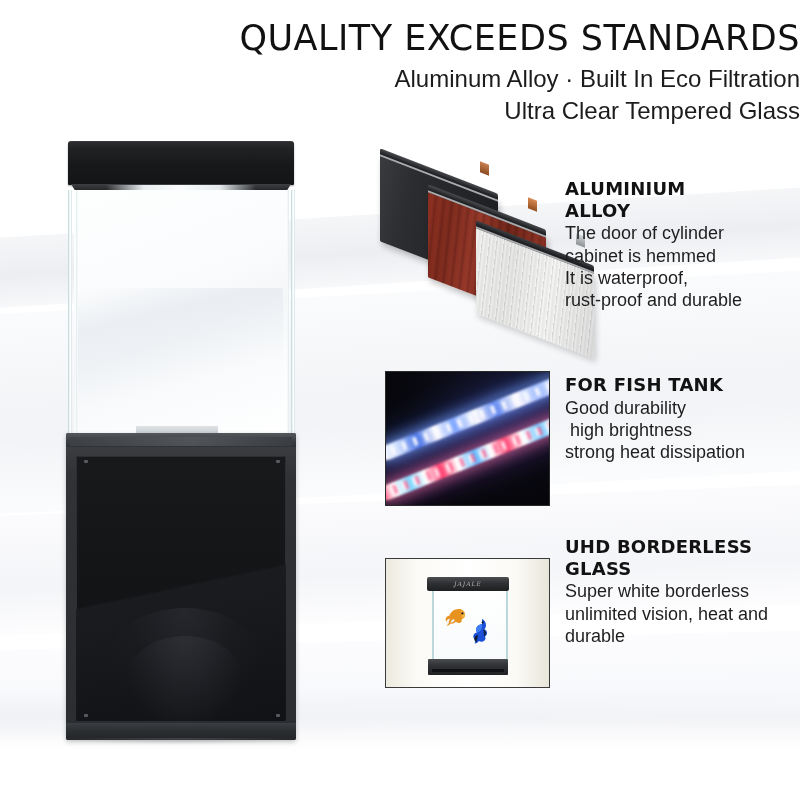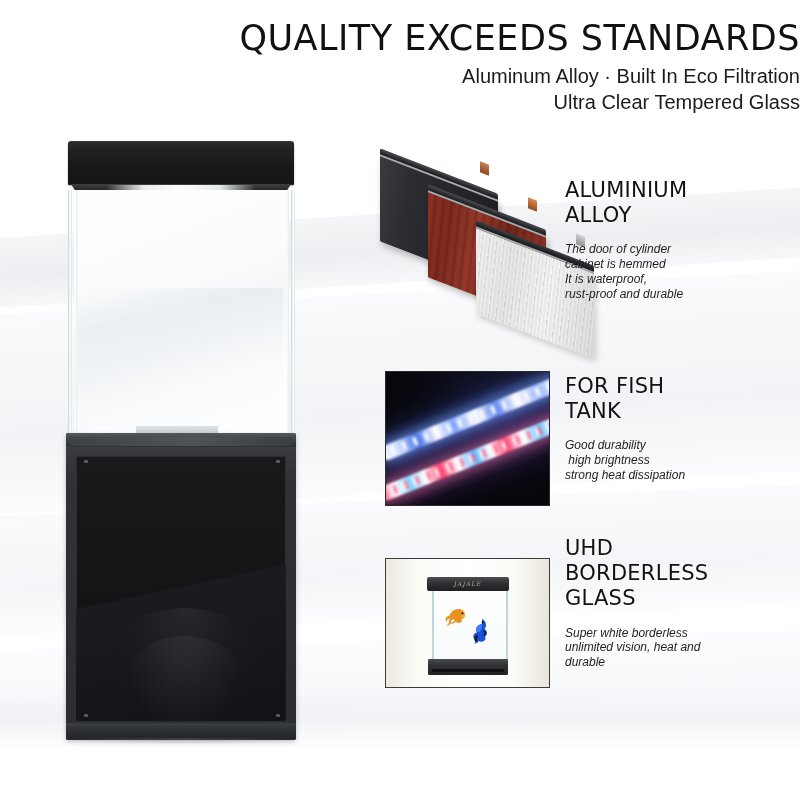--- a/index.html
+++ b/index.html
@@ -32,21 +32,21 @@
        background:linear-gradient(180deg,rgba(240,241,244,0) 0%,rgba(238,239,243,.75) 45%,rgba(255,255,255,0) 100%);}
 
   
   .header{position:absolute;left:0;top:20px;width:800px;text-align:right;}
   .h-title{
     font-size:35px;letter-spacing:.5px;color:#111;
     font-weight:400;line-height:1.06;
     font-family:"DejaVu Sans","Liberation Sans",sans-serif;
     white-space:nowrap;
   }
-  .h-sub{font-size:20px;color:#1c1c1c;line-height:1.32;margin-top:6px;font-weight:400;padding-left:48px;}
+  .h-sub{font-size:24px;color:#1c1c1c;line-height:1.32;margin-top:6px;font-weight:400;padding-left:48px;}
 
   
   .product{position:absolute;left:60px;top:138px;width:245px;height:608px;}
 
   
   .hood{position:absolute;left:8px;top:4px;width:226px;height:43px;border-radius:3px 3px 1px 1px;
     background:linear-gradient(180deg,#2b2c2e 0%,#202123 18%,#17181a 55%,#131416 100%);
     box-shadow:0 1px 2px rgba(0,0,0,.35);}
   .hood-top{position:absolute;left:8px;top:3px;width:226px;height:5px;border-radius:3px 3px 0 0;
     background:linear-gradient(180deg,#3a3c3f 0%,#26282a 100%);}
@@ -97,23 +97,23 @@
   .screw{position:absolute;width:4px;height:3px;border-radius:1px;background:#6d7175;opacity:.75;}
   .sc1{left:24px;top:322px;}
   .sc2{left:216px;top:322px;}
   .sc3{left:24px;top:576px;}
   .sc4{left:216px;top:576px;}
 
   
   .feature{position:absolute;}
   .f-img{position:absolute;overflow:hidden;}
   .f-text{position:absolute;left:565px;}
-  .f-title{font-size:21px;letter-spacing:.25px;color:#121212;line-height:1.2;font-weight:400;
+  .f-title{font-size:18px;letter-spacing:.25px;color:#121212;line-height:1.2;font-weight:700;
     font-family:"DejaVu Sans","Liberation Sans",sans-serif;}
-  .f-body{font-size:12px;color:#1e1e1e;line-height:1.24;margin-top:14px;white-space:pre;font-style:italic;}
+  .f-body{font-size:18px;color:#1e1e1e;line-height:1.24;margin-top:1px;white-space:pre;}
 
   
   .panels{position:absolute;left:380px;top:158px;width:170px;height:165px;}
   .panel{position:absolute;width:118px;height:86px;
     transform:skewY(21deg);border-radius:1px;}
   .panel .pv-top{position:absolute;left:0;top:-7px;width:100%;height:8px;
     background:linear-gradient(180deg,#4a4b4e 0%,#222326 60%,#141517 100%);border-radius:2px 2px 0 0;}
   .panel .pv-line{position:absolute;left:0;top:-1px;width:100%;height:2px;background:#d9dbde;opacity:.75;}
   .p-black{left:0px;top:20px;
     background:linear-gradient(100deg,#3a3b3e 0%,#2c2d30 25%,#242528 60%,#1d1e21 100%);

